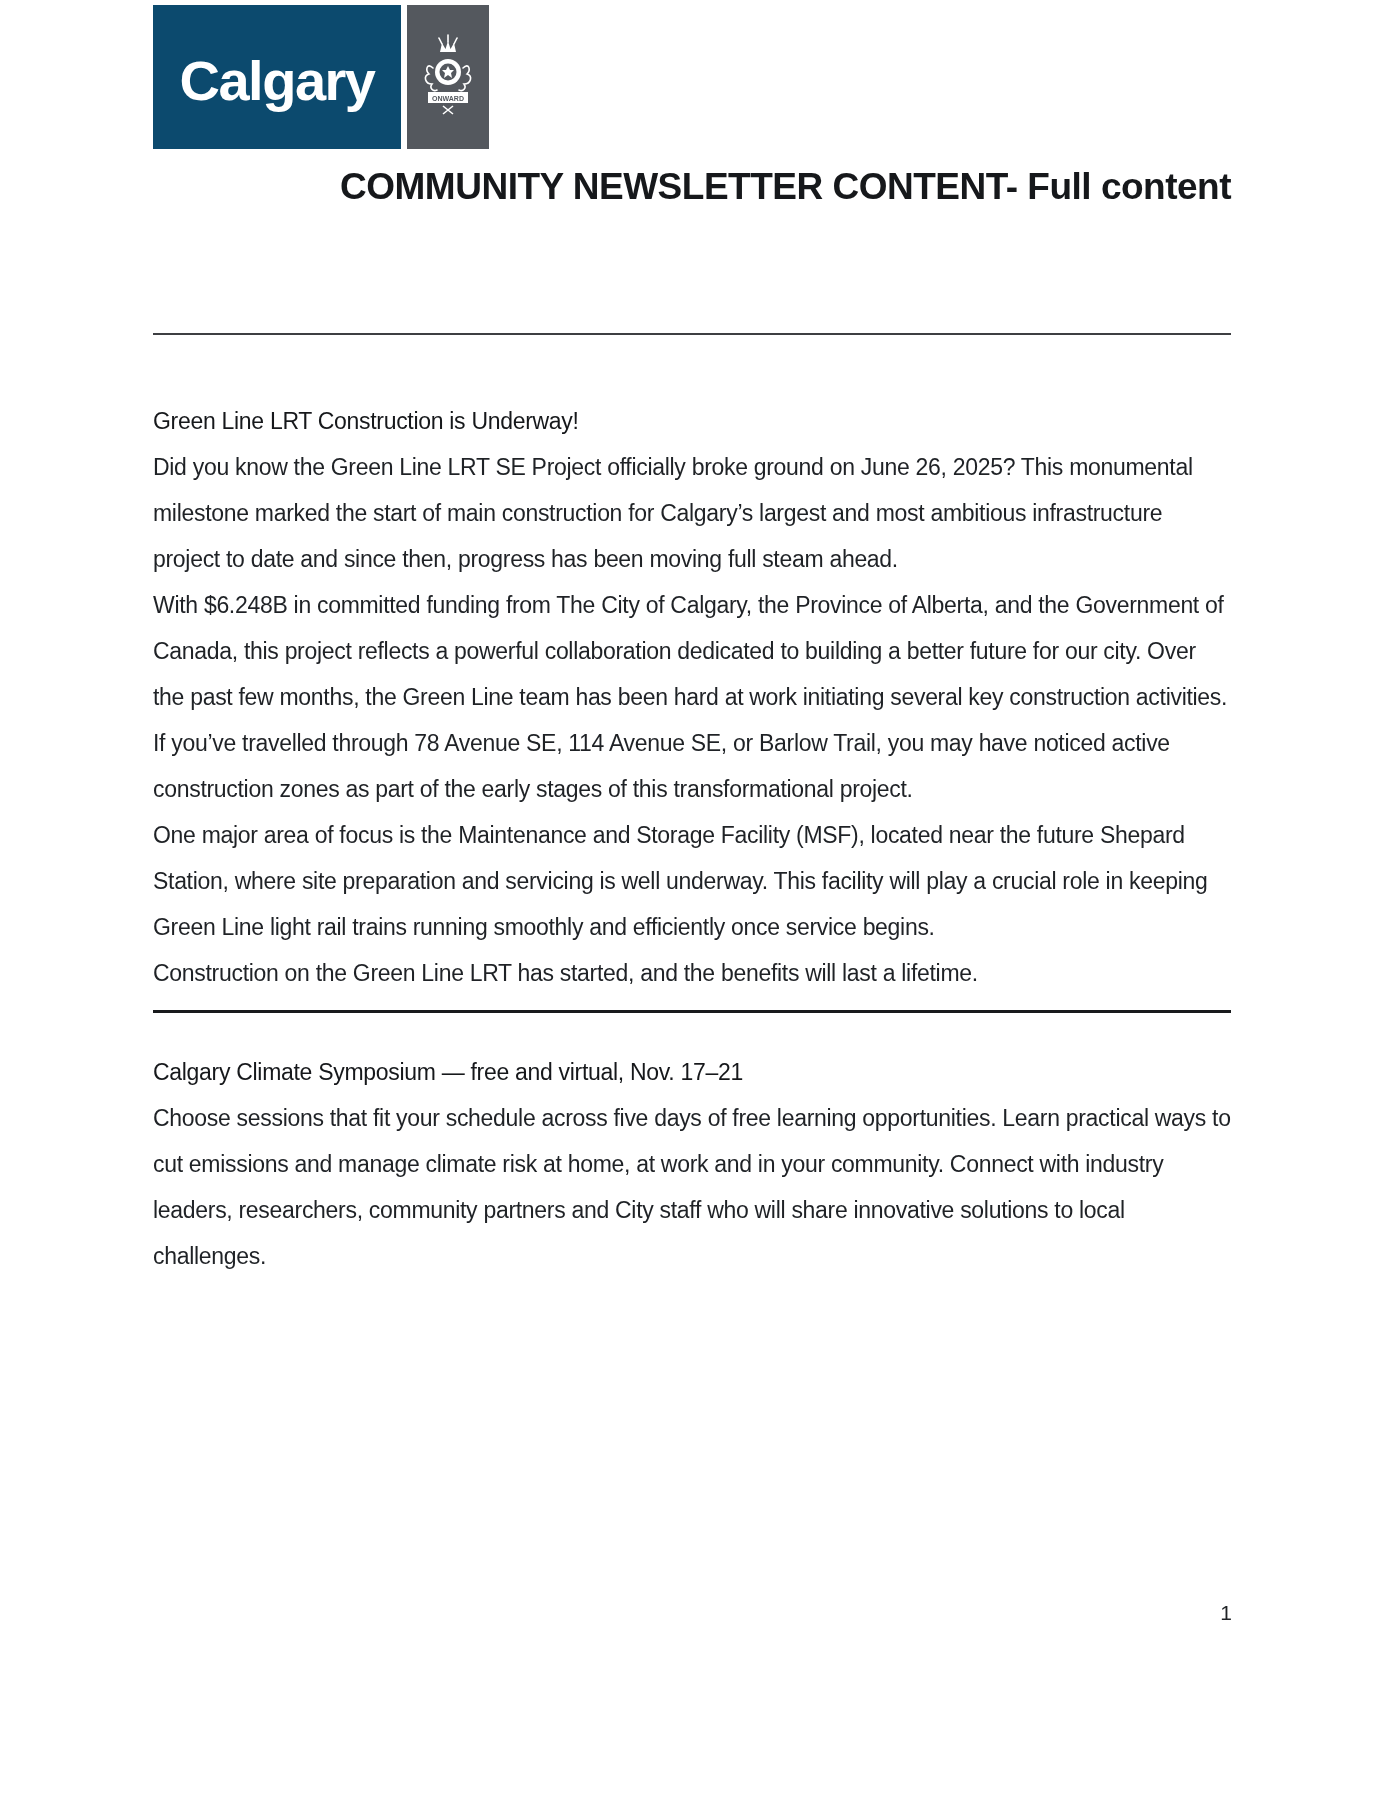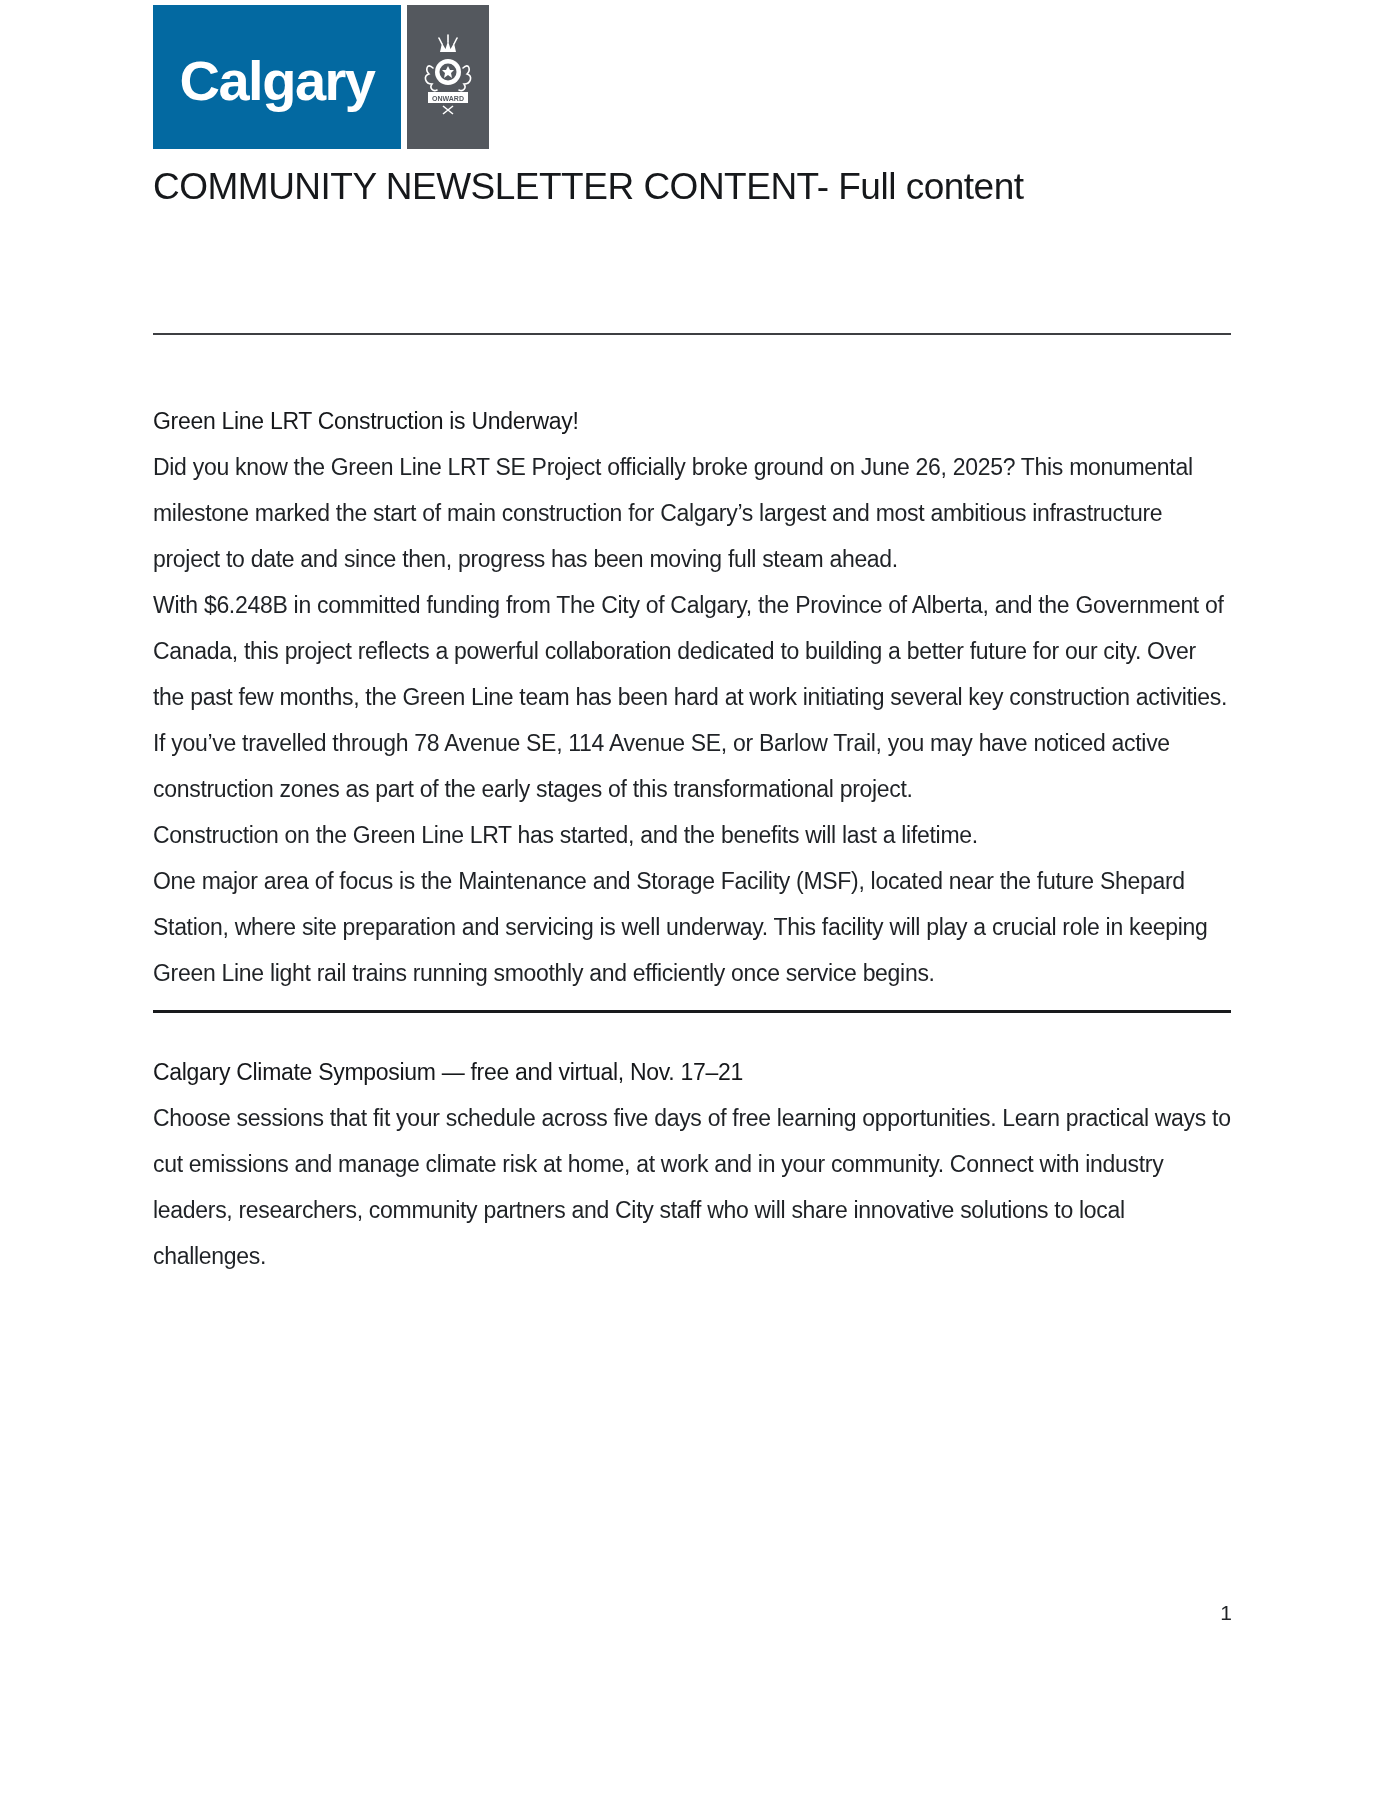--- a/index.html
+++ b/index.html
@@ -13,40 +13,41 @@
   }
   .content{
     position:absolute;
     left:153px;top:0;
     width:1078px;
   }
   
   .logo-row{display:flex;gap:6px;margin-top:5px;height:144px;}
   .logo-red{
     width:248px;height:144px;
-    background:#0369a1;
+    background:#0c4a6e;
     display:flex;align-items:center;justify-content:center;
   }
   .logo-wordmark{
     color:#ffffff;font-size:56px;font-weight:700;
     letter-spacing:-1.5px;line-height:1;
     transform:translateY(4px);
   }
   .logo-gray{
     width:82px;height:144px;
     background:#54585e;
     display:flex;align-items:center;justify-content:center;
   }
   
   .doc-title{
     margin:13px 0 0 0;
-    font-size:37px;font-weight:400;
+    font-size:37px;font-weight:700;
     letter-spacing:-0.5px;
     line-height:50px;
     color:#16181b;
+    text-align:right;
   }
   
   .rule{border:none;margin:0;width:1078px;}
   .rule-1{margin-top:121px;border-top:2px solid #3d3f42;}
   .rule-2{margin-top:14px;border-top:3px solid #181a1c;}
   
   .sec-heading{
     margin:0;font-size:23px;font-weight:400;
     line-height:46px;letter-spacing:-0.3px;
     color:#16181b;
@@ -103,22 +104,22 @@
       </div>
     </div>
 
     <h1 class="doc-title">COMMUNITY NEWSLETTER CONTENT- Full content</h1>
 
     <hr class="rule rule-1">
 
     <h2 class="sec-heading first">Green Line LRT Construction is Underway!</h2>
     <p class="para">Did you know the Green Line LRT SE Project officially broke ground on June 26, 2025? This monumental milestone marked the start of main construction for Calgary’s largest and most ambitious infrastructure project to date and since then, progress has been moving full steam ahead.</p>
     <p class="para">With $6.248B in committed funding from The City of Calgary, the Province of Alberta, and the Government of Canada, this project reflects a powerful collaboration dedicated to building a better future for our city. Over the past few months, the Green Line team has been hard at work initiating several key construction activities. If you’ve travelled through 78 Avenue SE, 114 Avenue SE, or Barlow Trail, you may have noticed active construction zones as part of the early stages of this transformational project.</p>
+    <p class="para">One major area of focus is the Maintenance and Storage Facility (MSF), located near the future Shepard Station, where site preparation and servicing is well underway. This facility will play a crucial role in keeping Green Line light rail trains running smoothly and efficiently once service begins.</p>
     <p class="para">Construction on the Green Line LRT has started, and the benefits will last a lifetime.</p>
-    <p class="para">One major area of focus is the Maintenance and Storage Facility (MSF), located near the future Shepard Station, where site preparation and servicing is well underway. This facility will play a crucial role in keeping Green Line light rail trains running smoothly and efficiently once service begins.</p>
 
     <hr class="rule rule-2">
 
     <h2 class="sec-heading second">Calgary Climate Symposium — free and virtual, Nov. 17–21</h2>
     <p class="para">Choose sessions that fit your schedule across five days of free learning opportunities. Learn practical ways to cut emissions and manage climate risk at home, at work and in your community. Connect with industry leaders, researchers, community partners and City staff who will share innovative solutions to local challenges.</p>
 
   </div>
 
   <div class="page-number">1</div>
 </div>

